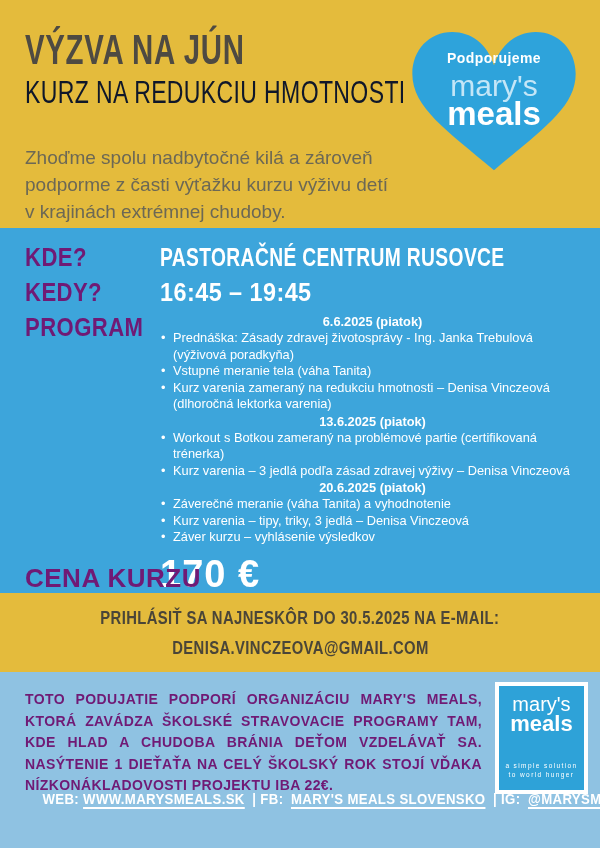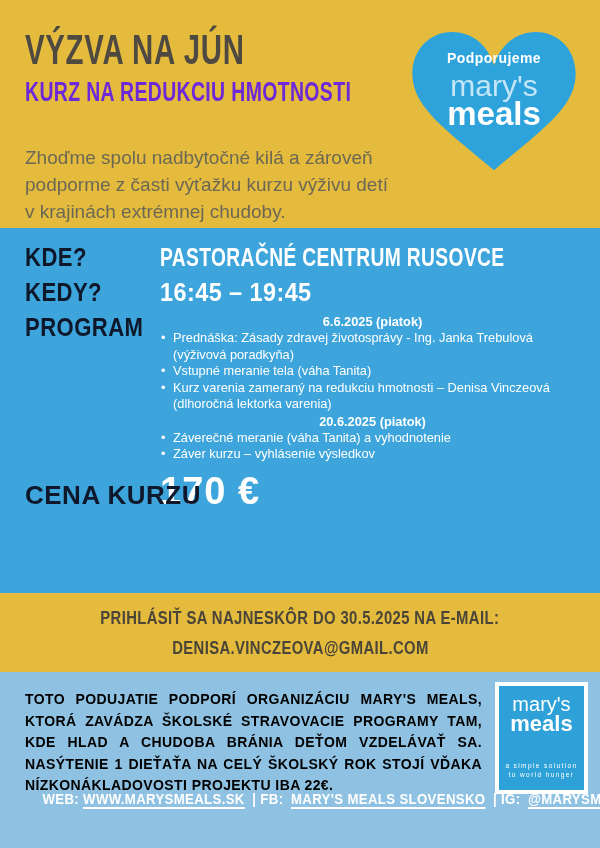--- a/index.html
+++ b/index.html
@@ -10,55 +10,55 @@
     overflow:hidden; background:#fff;
   }
 
   
   .cx { display:inline-block; transform:scaleX(var(--sx,.8)); transform-origin:0 50%; white-space:nowrap; }
   .cx-c { display:inline-block; transform:scaleX(var(--sx,.85)); transform-origin:50% 50%; white-space:nowrap; }
 
   
   .top { position:relative; height:228px; background:#E4BB3C; padding:28px 0 0 25px; }
   .title { font-size:42px; line-height:44px; font-weight:bold; color:#4E4A42; letter-spacing:1px; }
-  .subtitle { font-size:27px; line-height:32px; font-weight:bold; color:#6d28d9; letter-spacing:.5px; margin-top:4px; }
+  .subtitle { font-size:32px; line-height:32px; font-weight:normal; color:#0f172a; letter-spacing:.5px; margin-top:4px; }
   .intro { margin-top:36px; width:370px; font-size:19px; line-height:27px; color:#6C6855; }
 
   
   .heart { position:absolute; left:403px; top:22px; width:182px; height:150px; }
   .heart svg { position:absolute; inset:0; width:100%; height:100%; }
   .heart-text { position:absolute; left:0; right:0; top:28px; text-align:center; color:#fff; }
   .heart-support { font-size:14px; font-weight:bold; letter-spacing:.4px; margin-bottom:6px; }
   .heart-brand1 { font-size:30px; line-height:27px; color:#C4E6F7; }
   .heart-brand2 { font-size:33px; line-height:30px; font-weight:bold; color:#fff; }
 
   
   .main { height:365px; background:#3DA5DB; padding:15px 15px 20px 25px; display:flex; flex-direction:column; }
   .row { display:flex; align-items:flex-start; }
   .row + .row { margin-top:7px; }
   .col-label { width:135px; flex-shrink:0; }
-  .lbl { font-size:26px; line-height:28px; font-weight:bold; color:#0f172a; letter-spacing:.5px; }
+  .lbl { font-size:26px; line-height:28px; font-weight:bold; color:#701a75; letter-spacing:.5px; }
   .val-big { font-size:26px; line-height:28px; font-weight:bold; color:#fff; letter-spacing:.5px; }
   .program-content { width:425px; color:#fff; }
   .prog-date { font-size:12.8px; line-height:17px; font-weight:bold;text-align:center; }
   .prog-list { list-style:none; }
   .prog-list li { position:relative; padding-left:13px; font-size:12.8px; line-height:16.5px; }
   .prog-list li::before { content:"•"; position:absolute; left:1px; top:0; }
   .price-row { margin-top:auto; display:flex; align-items:baseline; }
   .price-val { font-size:38px; font-weight:bold; color:#fff; letter-spacing:1px; }
 
   
   .band { height:79px; background:#E4BB3C; color:#4A4538; text-align:center;
           display:flex; flex-direction:column; justify-content:center; gap:8px; }
   .band-line1 { font-size:19px; font-weight:bold; letter-spacing:.5px; }
   .band-line2 { font-size:19px; font-weight:bold; letter-spacing:.5px; }
 
   
   .bottom { position:relative; height:176px; background:#8FC2E2; padding:17px 118px 0 25px; }
-  .about { font-size:14px; line-height:21.5px; font-weight:bold; color:#000000;
+  .about { font-size:14px; line-height:21.5px; font-weight:bold; color:#701a75;
            letter-spacing:.4px; text-align:justify; }
   .logo-box { position:absolute; top:10px; left:495px; width:93px; height:112px;
               background:#2EA2D8; border:4px solid #fff; display:flex; flex-direction:column;
               align-items:center; padding-top:9px; }
   .logo-l1 { font-size:20px; line-height:18px; color:#fff; }
   .logo-l2 { font-size:22px; line-height:21px; font-weight:bold; color:#fff; }
   .logo-tagline { margin-top:auto; padding-bottom:11px; text-align:center; color:#fff;
                   font-size:6.5px; line-height:9px; letter-spacing:1.4px; }
   .footer { position:absolute; left:0; right:0; top:118px; text-align:center; color:#fff;
             font-size:15px; font-weight:bold; letter-spacing:.4px; }
@@ -105,25 +105,33 @@
 
         <div class="prog-day">
           <div class="prog-date">6.6.2025 (piatok)</div>
           <ul class="prog-list">
             <li>Prednáška: Zásady zdravej životosprávy - Ing. Janka Trebulová (výživová poradkyňa)</li>
             <li>Vstupné meranie tela (váha Tanita)</li>
             <li>Kurz varenia zameraný na redukciu hmotnosti – Denisa Vinczeová (dlhoročná lektorka varenia)</li>
           </ul>
         </div>
 
+        <div class="prog-day">
+          <div class="prog-date">13.6.2025 (piatok)</div>
+          <ul class="prog-list">
+            <li>Workout s Botkou zameraný na problémové partie (certifikovaná trénerka)</li>
+            <li>Kurz varenia – 3 jedlá podľa zásad zdravej výživy – Denisa Vinczeová</li>
+          </ul>
+        </div>
 
         <div class="prog-day">
           <div class="prog-date">20.6.2025 (piatok)</div>
           <ul class="prog-list">
             <li>Záverečné meranie (váha Tanita) a vyhodnotenie</li>
+            <li>Kurz varenia – tipy, triky, 3 jedlá – Denisa Vinczeová</li>
             <li>Záver kurzu – vyhlásenie výsledkov</li>
           </ul>
         </div>
 
       </div>
     </div>
 
     <div class="row price-row">
       <div class="col-label lbl"><span class="cx" style="--sx:1">CENA KURZU</span></div>
       <div class="price-val">170 €</div>

